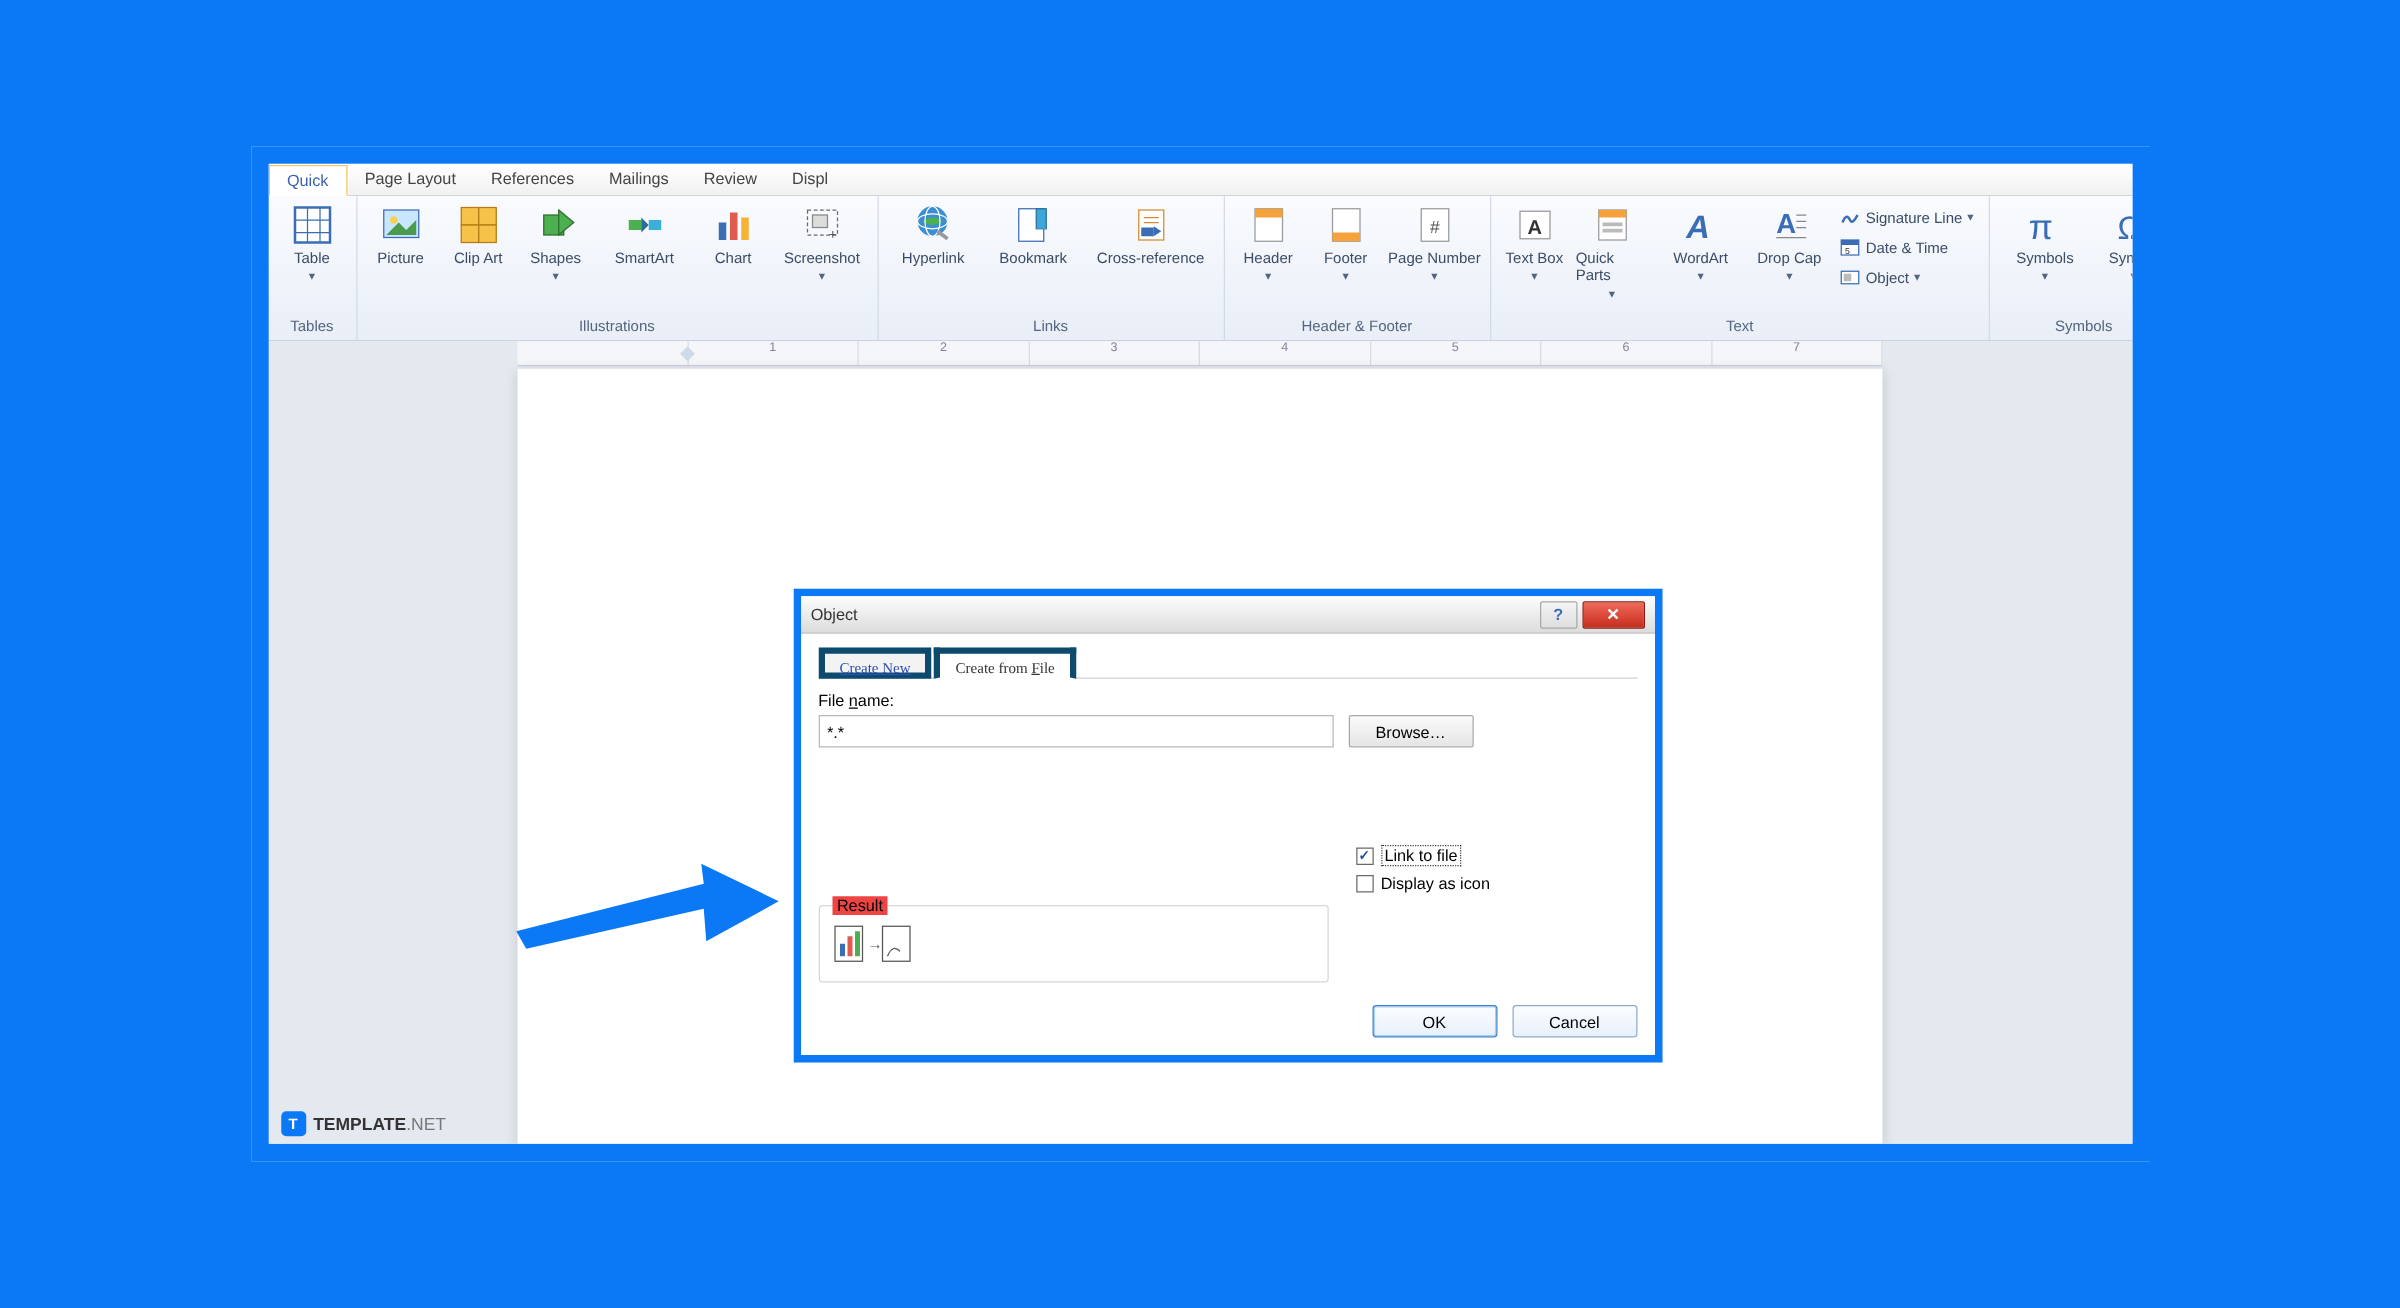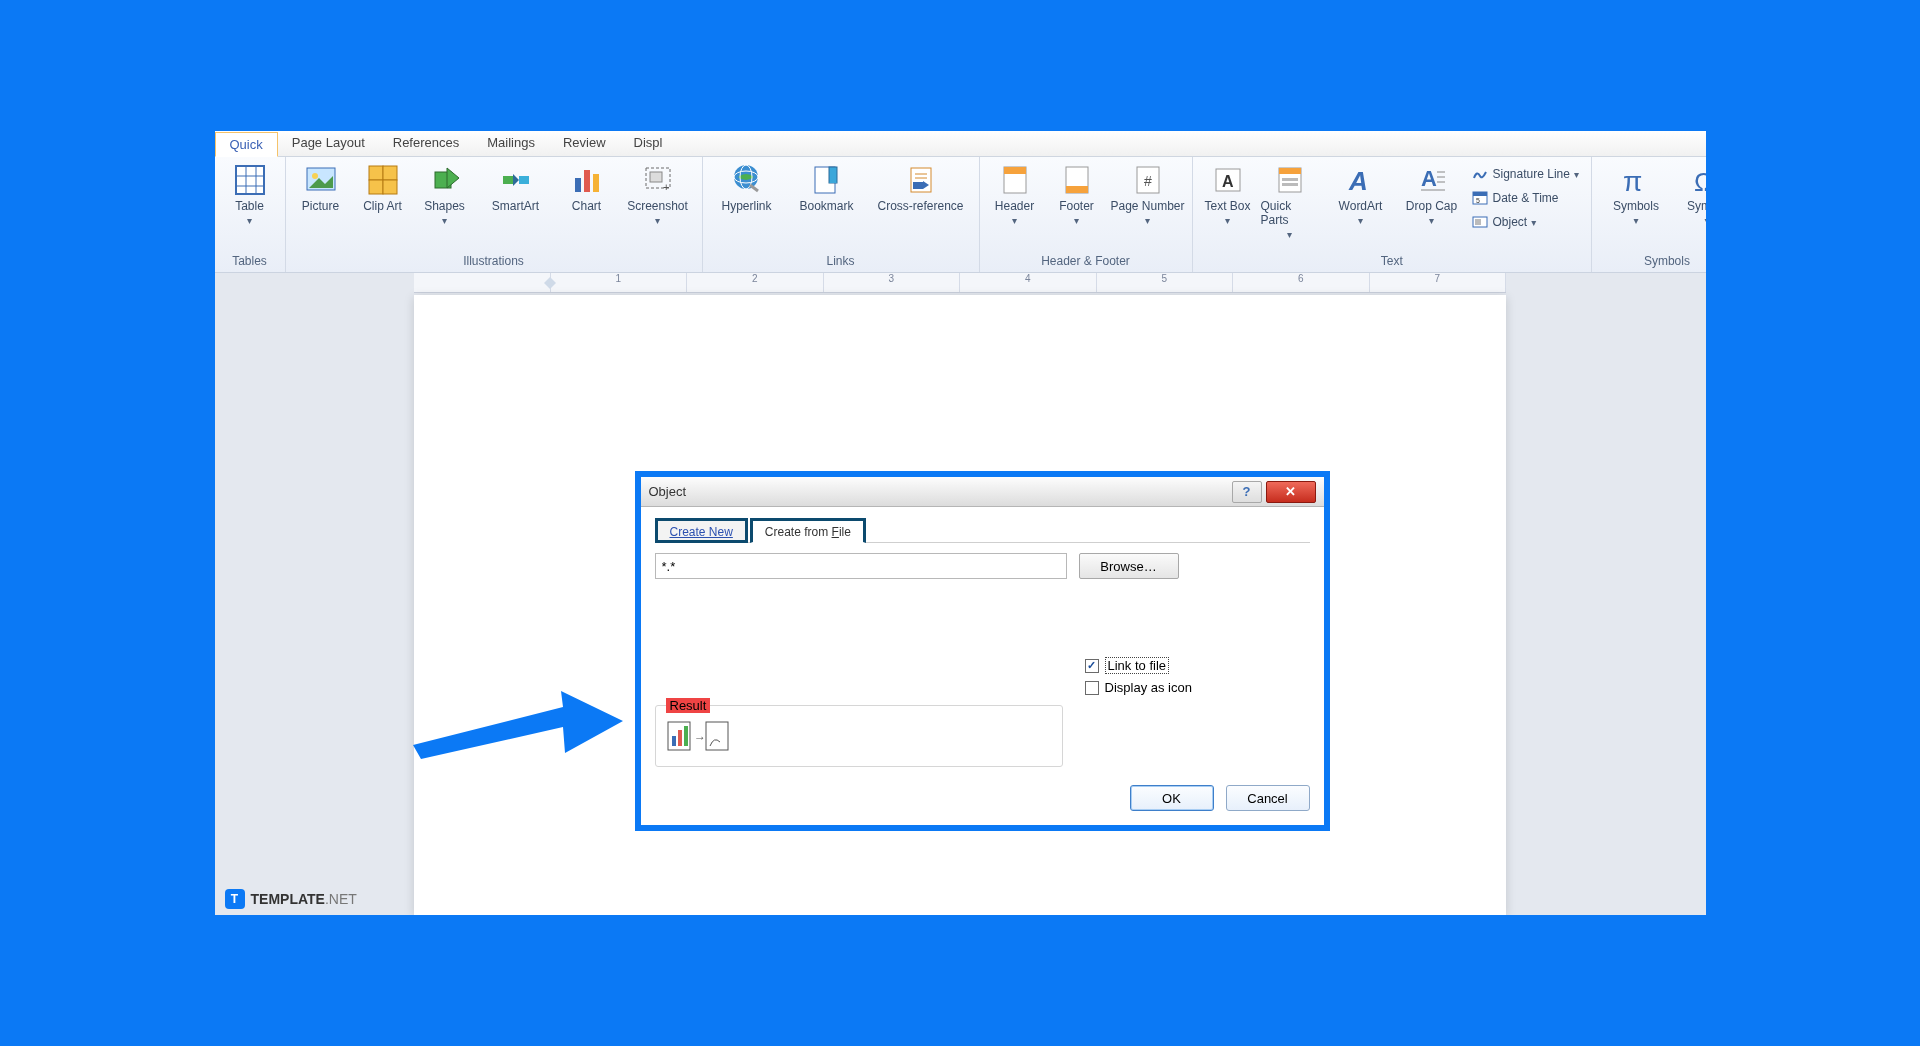--- a/index.html
+++ b/index.html
@@ -29,39 +29,39 @@
 
 .annot-arrow { position: absolute; left: 198px; top: 412px; width: 210px; height: 84px; }
 
 .dialog-wrap { position: absolute; left: 420px; top: 198px; width: 695px; border: 6px solid #0b79f5; background: #f0f0f0; }
 .dlg-title { height: 30px; background: linear-gradient(#fdfdfd, #dcdcdc); border-bottom: 1px solid #b5b5b5; display: flex; align-items: center; padding: 0 8px; font-size: 13px; color: #333; }
 .dlg-title .spacer { flex: 1; }
 .dlg-btn-help { width: 30px; height: 22px; background: linear-gradient(#f4f4f4,#dedede); border: 1px solid #a8a8a8; border-radius: 2px; display: flex; align-items: center; justify-content: center; margin-right: 4px; cursor: pointer; }
 .dlg-btn-close { width: 50px; height: 22px; background: linear-gradient(#ef6a5a,#c62d1e); border: 1px solid #8a1a10; border-radius: 2px; display: flex; align-items: center; justify-content: center; color: #fff; font-weight: bold; cursor: pointer; }
 .dlg-body { background: #fff; padding: 10px 14px 14px 14px; }
 .dlg-tabs { display: flex; height: 26px; border-bottom: 1px solid #cfcfcf; margin-bottom: 10px; }
-.dlg-tab { padding: 4px 12px; border: 3px solid #0c4a6e; background: #f3f3f3; position: relative; top: 1px; color: #2b50b0; text-decoration: underline; cursor: pointer; margin-right:2px; }
+.dlg-tab { padding: 4px 12px; border: 5px solid #0c4a6e; background: #f3f3f3; position: relative; top: 1px; color: #2b50b0; text-decoration: underline; cursor: pointer; margin-right:2px;font-family:Liberation Serif, serif; }
 .dlg-tab.active { background: #fff; border-bottom: 1px solid #fff; text-decoration: none; color: #333; }
 .field-label { font-size: 13px; margin-bottom: 4px; }
 .field-label .ul { text-decoration: underline; }
 .row { display: flex; align-items: flex-start; gap: 12px; }
 .file-input { width: 412px; height: 26px; border: 1px solid #b8b8b8; padding: 3px 6px; font-size: 13px; background: #fff; }
 .browse-btn { width: 100px; height: 26px; background: linear-gradient(#fafafa,#e5e5e5); border: 1px solid #a8a8a8; border-radius: 2px; cursor: pointer; font-size: 13px; }
 .checks { margin-left: 430px; margin-top: 78px; }
 .check-row { display: flex; align-items: center; gap: 6px; font-size: 13px; margin-bottom: 6px; }
 .check-box { width: 14px; height: 14px; border: 1px solid #6a6a6a; background: #fff; display: flex; align-items: center; justify-content: center; font-size: 11px; color: #1d4e9a; font-weight: bold; }
 .check-box.checked::after { content: "✓"; }
 .focused-label { border: 1px dotted #444; padding: 0 2px; }
 .result-box { border: 1px solid #d6d6d6; border-radius: 3px; padding: 10px; margin-top: 10px; width: 408px; position: relative; }
 .result-lgd { position: absolute; top: -8px; left: 10px; background: #ef4444; padding: 0 4px; font-size: 13px; }
 .result-row { display: flex; gap: 12px; align-items: flex-start; }
 .result-icon { width: 68px; height: 40px; display: flex; align-items: center; justify-content: center; }
 .result-text { font-size: 13px; line-height: 1.35; }
 .dlg-buttons { display: flex; justify-content: flex-end; gap: 12px; margin-top: 18px; }
-.dlg-action { width: 84px; height: 26px; border: 1px solid #8fa9c8; background: linear-gradient(#fbfdff,#e7f0fb); border-radius: 3px; cursor: pointer; font-size: 13px; }
+.dlg-action { width: 100px; height: 26px; border: 1px solid #8fa9c8; background: linear-gradient(#fbfdff,#e7f0fb); border-radius: 3px; cursor: pointer; font-size: 13px; }
 .dlg-action.primary { border: 1px solid #3e7fca; box-shadow: inset 0 0 0 1px #a7cdf3; }
 
 .footer-brand { position: absolute; bottom: 6px; left: 10px; display: flex; align-items: center; gap: 6px; font-size: 14px; color: #333; }
 .footer-brand .logo { width: 20px; height: 20px; background: #0b79f5; border-radius: 4px; color: #fff; display: flex; align-items: center; justify-content: center; font-weight: bold; font-size: 12px; }
 .footer-brand b { font-weight: 700; }
 .thin { font-weight: 300; color: #777; margin-top: 24px; }
 </style>
 </head>
 <body>
 
@@ -375,20 +375,21 @@
         <div class="dlg-btn-close">
             <span>✕</span>
           </div>
       </div>
       <div class="dlg-body">
         <div class="dlg-tabs">
           <div class="dlg-tab"><span>Create New</span></div>
           <div class="dlg-tab active"><span>Create from <u>F</u>ile</span></div>
         </div>
 
+        <div class="field-label"><span>File </span><span class="ul">n</span><span>ame:</span></div>
         <div class="row">
           <input class="file-input" value="*.*" style="">
           <button class="browse-btn">Browse…</button>
         </div>
 
         <div class="checks">
           <div class="check-row">
             <span class="check-box checked"></span>
             <span class="focused-label"><span>Lin</span><span class="ul">k</span><span> to file</span></span>
           </div>

